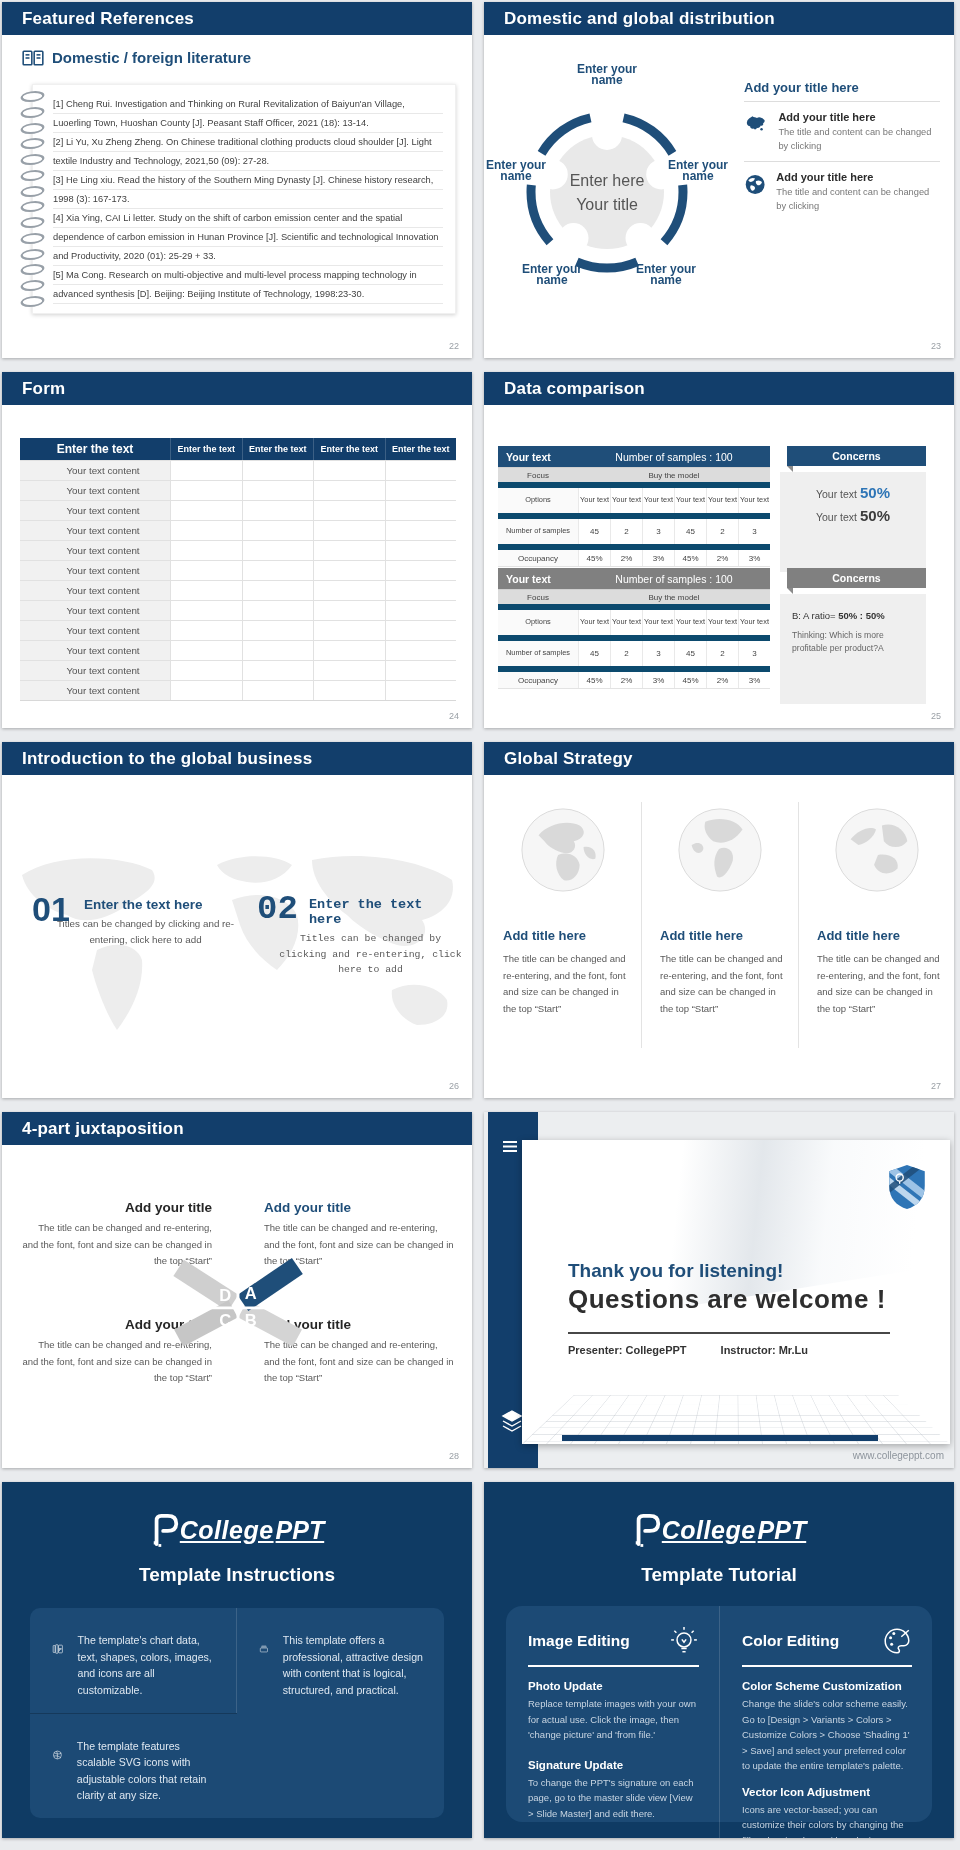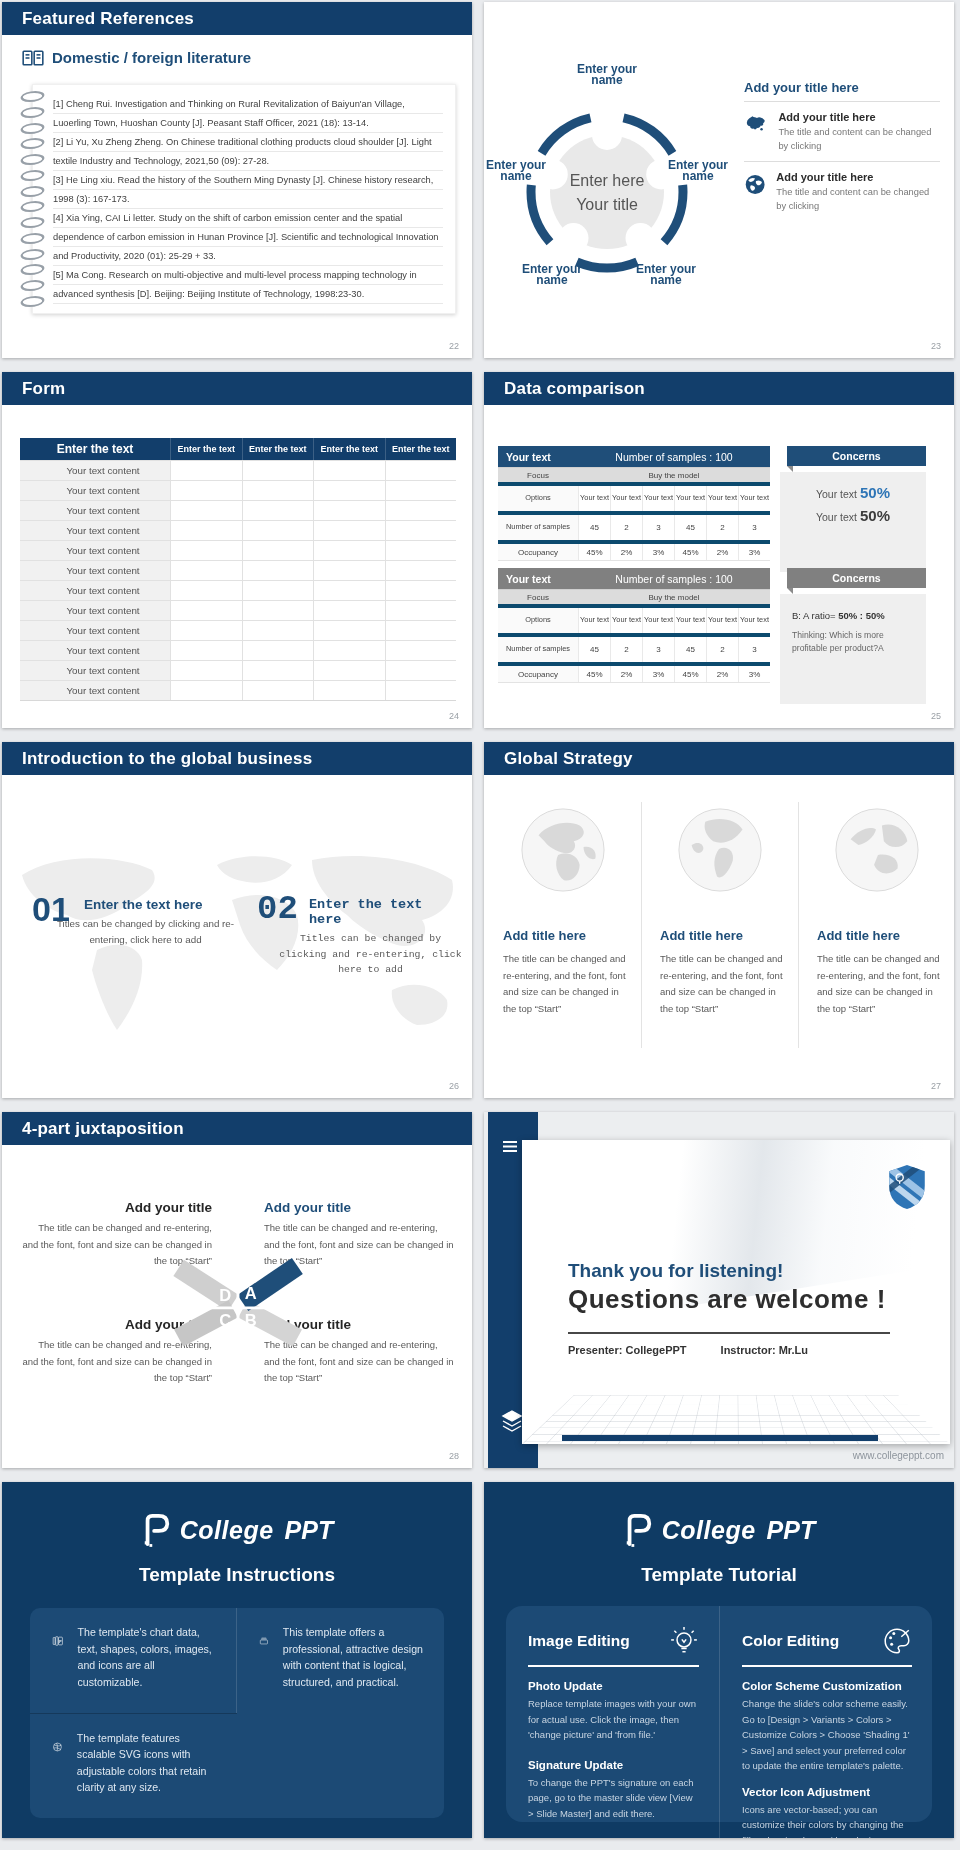--- a/index.html
+++ b/index.html
@@ -35,21 +35,21 @@
   .f-c{border-left:1px solid #e1e1e1;background:#fff;}
   
   .cmp{position:absolute;left:14px;width:272px;font-size:8px;color:#444;}
   .c-hd{display:grid;grid-template-columns:80px 1fr;height:21px;color:#fff;}
   .c-hd .a{display:flex;align-items:center;padding-left:8px;font-weight:bold;font-size:10.5px;}
   .c-hd .b{display:flex;align-items:center;justify-content:center;font-size:10.5px;}
   .blue-h{background:#1f4e79;}
   .gray-h{background:#808080;}
   .c-focus{display:grid;grid-template-columns:80px 1fr;background:#dcdcdc;height:14px;border-top:1px solid #cfcfcf;}
   .c-focus div{display:flex;align-items:center;justify-content:center;}
-  .c-row{display:grid;grid-template-columns:80px repeat(6,1fr);border-top:4px solid #0c4a6e;}
+  .c-row{display:grid;grid-template-columns:80px repeat(6,1fr);border-top:6px solid #0c4a6e;}
   .c-row>div{display:flex;align-items:center;justify-content:center;text-align:center;border-left:1px solid #e9e9e9;background:#fff;padding:1px 0;}
   .c-row>div:first-child{border-left:none;background:#fafafa;}
   .c-opt{height:25px;font-size:7.4px;line-height:8.2px;}
   .c-num{height:25px;}
   .c-occ{height:16px;border-bottom:1px solid #e3e3e3;}
   .concern{position:absolute;left:296px;width:146px;}
   .cn-bar{position:relative;margin-left:7px;height:20px;color:#fff;font-weight:bold;font-size:10.5px;text-align:center;line-height:20px;}
   .cn-bar::after{content:"";position:absolute;left:0;bottom:-6px;border:3px solid transparent;border-top-color:rgba(0,0,0,.45);border-right-color:rgba(0,0,0,.45);}
   .cn-body{background:#efefef;margin-top:6px;padding:12px 8px 10px 8px;}
   .cn-line{text-align:center;font-size:10.5px;color:#555;margin-bottom:6px;}
@@ -85,26 +85,26 @@
   .thx1{position:absolute;left:46px;top:120px;font-size:19px;font-weight:bold;color:#1f4e79;}
   .thx2{position:absolute;left:46px;top:144px;font-size:26px;font-weight:bold;color:#2e2e2e;letter-spacing:.5px;}
   .thx-line{position:absolute;left:46px;top:192px;width:322px;height:2px;background:#474747;}
   .pres{position:absolute;left:46px;top:204px;font-size:11px;font-weight:bold;color:#333;}
   .pres span{margin-right:34px;}
   .mesh{position:absolute;left:0;right:0;bottom:0;height:100px;background-image:repeating-linear-gradient(to right,rgba(176,184,193,.35) 0 1px,transparent 1px 24px),repeating-linear-gradient(to bottom,rgba(176,184,193,.35) 0 1px,transparent 1px 12px);transform:perspective(240px) rotateX(50deg);transform-origin:bottom;}
   .blue-strip{position:absolute;left:40px;bottom:3px;width:316px;height:6px;background:#123e6b;}
   .site{position:absolute;right:10px;bottom:7px;font-size:10px;color:#8d949c;}
   
   .dark{background:#0f3b64;}
-  .brand{position:absolute;left:0;right:0;top:30px;display:flex;align-items:center;justify-content:center;gap:9px;color:#fff;}
+  .brand{position:absolute;left:0;right:0;top:30px;display:flex;align-items:center;justify-content:center;gap:0;color:#fff;text-decoration:underline;}
   .brand-college{font-size:25px;font-weight:bold;font-style:italic;letter-spacing:.5px;}
   .brand-ppt{font-size:25px;font-weight:bold;font-style:italic;margin-left:2px;}
   .dk-head{position:absolute;left:0;right:0;top:82px;text-align:center;color:#fff;font-size:19px;font-weight:bold;}
   .panel4{position:absolute;left:28px;right:28px;top:126px;bottom:20px;background:#1c4a75;border-radius:10px;display:grid;grid-template-columns:1fr 1fr;}
-  .p4-cell{padding:16px 20px 12px 22px;display:flex;gap:14px;align-items:flex-start;}
+  .p4-cell{padding:24px 20px 12px 22px;display:flex;gap:14px;align-items:flex-start;}
   .p4-cell.bl,.p4-cell.br{border-top:1px solid rgba(0,0,0,.22);}
   .p4-cell.tl,.p4-cell.bl{border-right:1px solid rgba(255,255,255,.14);}
   .p4-txt{font-size:10.6px;line-height:16.5px;color:#dfe8f1;}
   .panel2{position:absolute;left:22px;right:22px;top:124px;bottom:16px;background:#1c4a75;border-radius:16px;display:grid;grid-template-columns:1fr 1fr;}
   .p2-col{padding:20px 20px 10px 22px;}
   .p2-col.right{border-left:1px solid rgba(255,255,255,.14);}
   .p2-hrow{display:flex;align-items:center;justify-content:space-between;}
   .p2-title{font-size:15.5px;font-weight:bold;color:#fff;}
   .p2-rule{height:2px;background:#fff;margin:9px 0 13px 0;}
   .p2-et{font-size:11.5px;font-weight:bold;color:#fff;margin:10px 0 4px 0;}
@@ -155,20 +155,21 @@
         <p>[2] Li Yu, Xu Zheng Zheng. On Chinese traditional clothing products cloud shoulder [J]. Light textile Industry and Technology, 2021,50 (09): 27-28.</p>
         <p>[3] He Ling xiu. Read the history of the Southern Ming Dynasty [J]. Chinese history research, 1998 (3): 167-173.</p>
         <p>[4] Xia Ying, CAI Li letter. Study on the shift of carbon emission center and the spatial dependence of carbon emission in Hunan Province [J]. Scientific and technological Innovation and Productivity, 2020 (01): 25-29 + 33.</p>
         <p>[5] Ma Cong. Research on multi-objective and multi-level process mapping technology in advanced synthesis [D]. Beijing: Beijing Institute of Technology, 1998:23-30.</p>
       </div>
     </div>
     <div class="pg">22</div>
   </div>
 
   <div class="slide">
+    <div class="tbar">Domestic and global distribution</div>
     <div class="diagram">
       <svg width="230" height="230" viewBox="0 0 230 230">
         <circle cx="115" cy="112" r="57" fill="#e9e9e9"></circle>
         <circle cx="115" cy="55" r="15" fill="#fff"></circle>
         <circle cx="60.8" cy="94.4" r="15" fill="#fff"></circle>
         <circle cx="169.2" cy="94.4" r="15" fill="#fff"></circle>
         <circle cx="81.5" cy="158.1" r="15" fill="#fff"></circle>
         <circle cx="148.5" cy="158.1" r="15" fill="#fff"></circle>
         <circle cx="115" cy="112" r="76" fill="none" stroke="#1f4e79" stroke-width="9" pathLength="100" stroke-dasharray="13 7" stroke-dashoffset="1.5"></circle>
         <text x="115" y="106" text-anchor="middle" font-size="16" fill="#555" font-family="Liberation Sans, sans-serif">Enter here</text>

